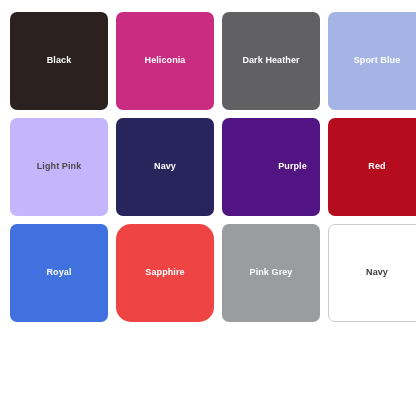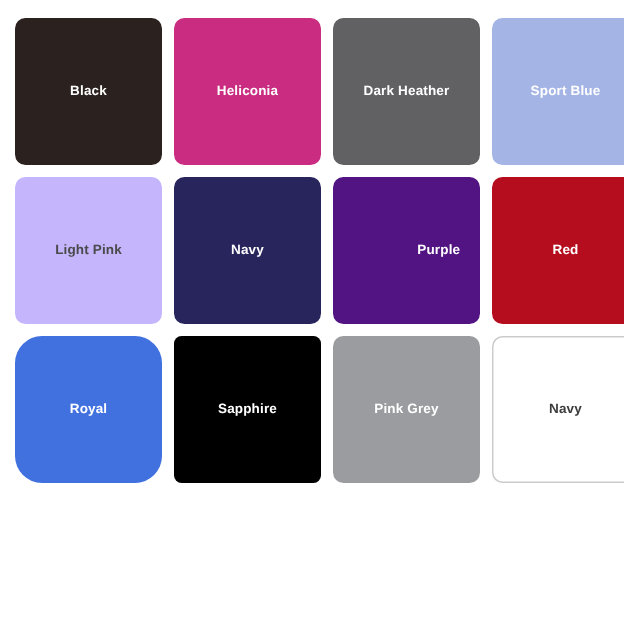--- a/index.html
+++ b/index.html
@@ -65,24 +65,24 @@
     </div>
     <div class="swatch" style="background: rgb(39, 37, 91); border-radius: 7px; border: 1px solid transparent;">
       <span class="swatch-label" style="color: rgb(255, 255, 255);">Navy</span>
     </div>
     <div class="swatch" style="background: rgb(81, 20, 130); border-radius: 7px; border: 1px solid transparent;">
       <span class="swatch-label" style="color: rgb(255, 255, 255); margin-left: 43px;">Purple</span>
     </div>
     <div class="swatch" style="background: rgb(181, 13, 30); border-radius: 7px; border: 1px solid transparent;">
       <span class="swatch-label" style="color: rgb(255, 255, 255); text-align: center;">Red</span>
     </div>
-    <div class="swatch" style="background: rgb(64, 113, 223); border-radius: 18px; border: 1px solid transparent;">
+    <div class="swatch" style="background: rgb(64, 113, 223); border-radius: 7px; border: 1px solid transparent;">
       <span class="swatch-label" style="color: rgb(255, 255, 255);">Royal</span>
     </div>
-    <div class="swatch" style="background: #000000; border-radius: 5px; border: 1px solid transparent;">
+    <div class="swatch" style="background: #ef4444; border-radius: 15px; border: 1px solid transparent;">
       <span class="swatch-label" style="color: rgb(255, 255, 255);">Sapphire</span>
     </div>
     <div class="swatch" style="background: rgb(155, 156, 159); border-radius: 7px; border: 1px solid transparent;">
       <span class="swatch-label" style="color: rgb(255, 255, 255);">Pink Grey</span>
     </div>
     <div class="swatch" style="background: rgb(255, 255, 255); border-radius: 7px; border: 1px solid rgb(203, 203, 203);">
       <span class="swatch-label" style="color: rgb(60, 60, 60);">Navy</span>
     </div>
   </div>
 

